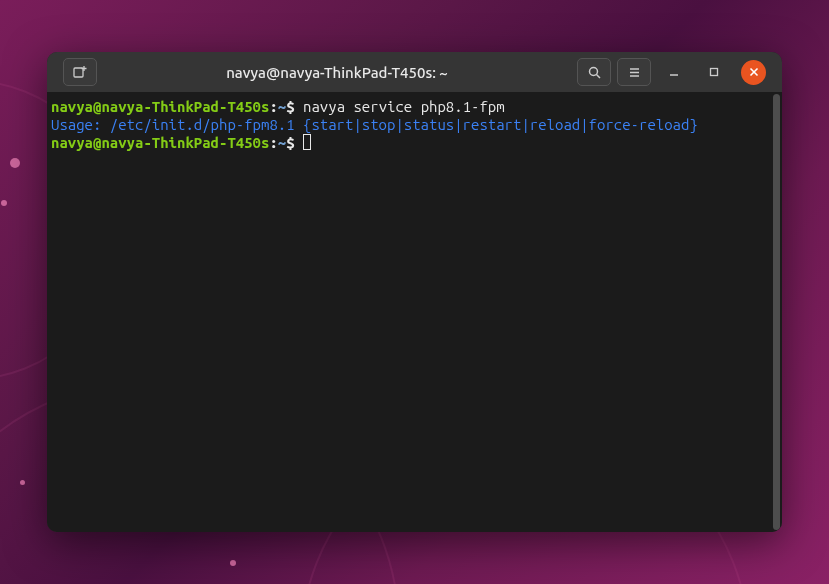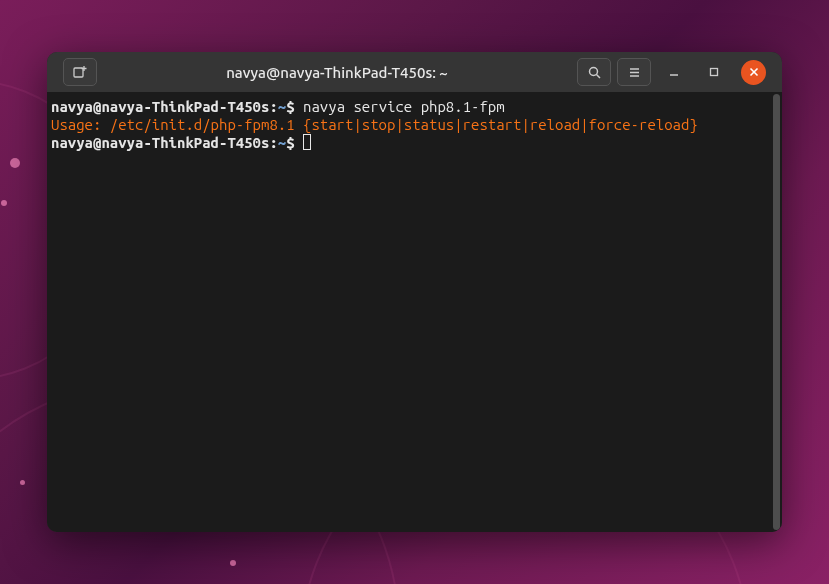--- a/index.html
+++ b/index.html
@@ -84,25 +84,25 @@
     background: #1b1b1b;
     padding: 6px 8px 6px 4px;
     font-family: "Ubuntu Mono", "DejaVu Sans Mono", monospace;
     font-size: 15px;
     line-height: 18px;
     color: #e8e8e8;
     position: relative;
     overflow: hidden;
     white-space: pre;
   }
-  .prompt-user { color: #e5e5e5; font-weight: bold; }
+  .prompt-user { color: #84cc16; font-weight: bold; }
   .prompt-sep { color: #e8e8e8; font-weight: bold; }
   .prompt-path { color: #729fcf; font-weight: bold; }
   .cmd { color: #e8e8e8; }
-  .output { color: #f97316; }
+  .output { color: #3b82f6; }
   .cursor {
     display: inline-block;
     width: 8px;
     height: 16px;
     border: 1px solid #e8e8e8;
     vertical-align: text-bottom;
     margin-bottom: 1px;
   }
   .scrollbar {
     position: absolute;

